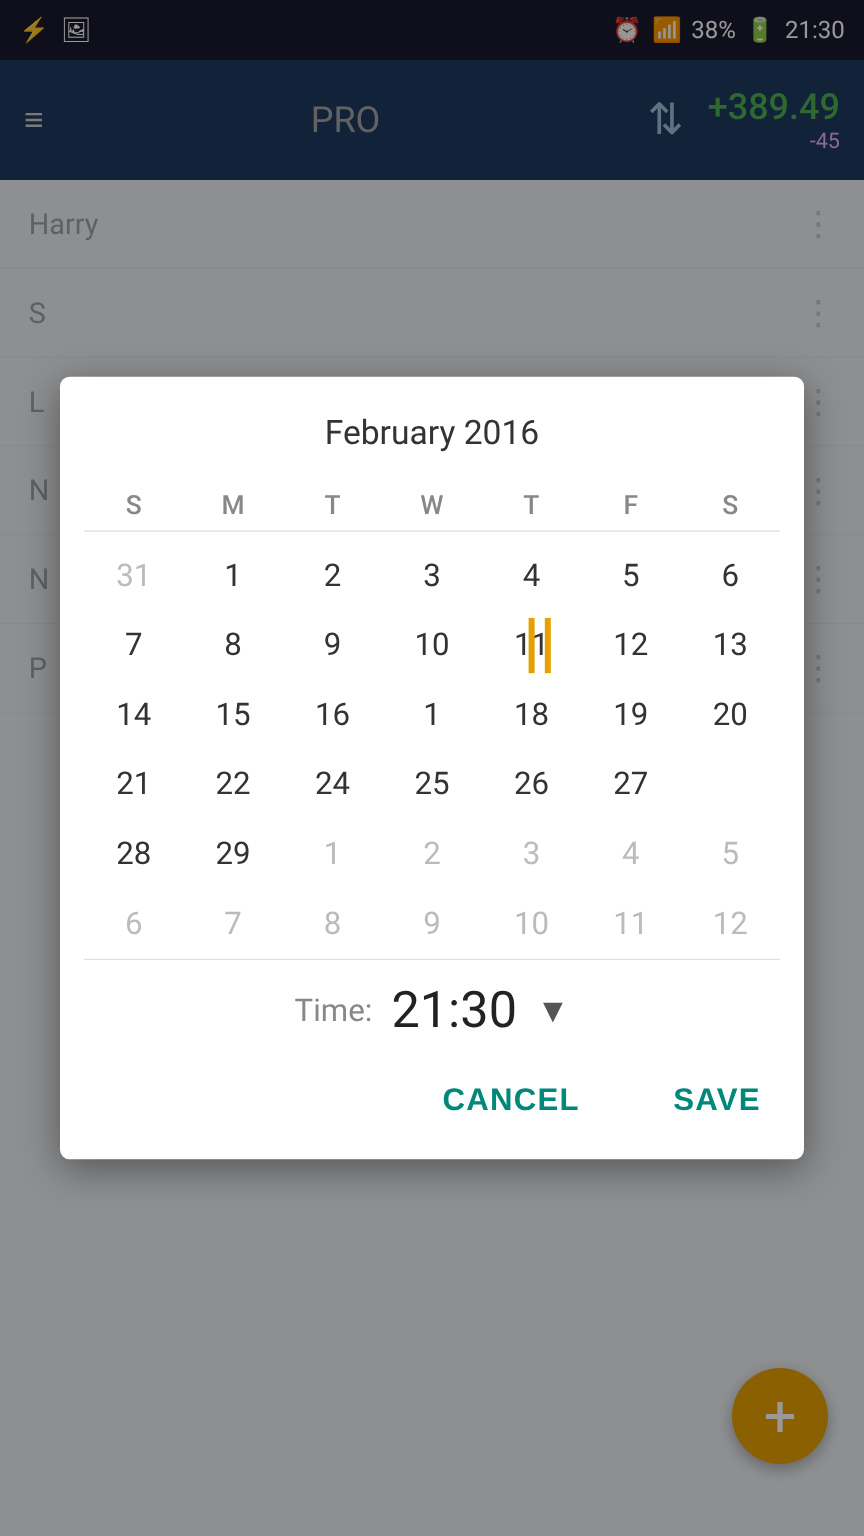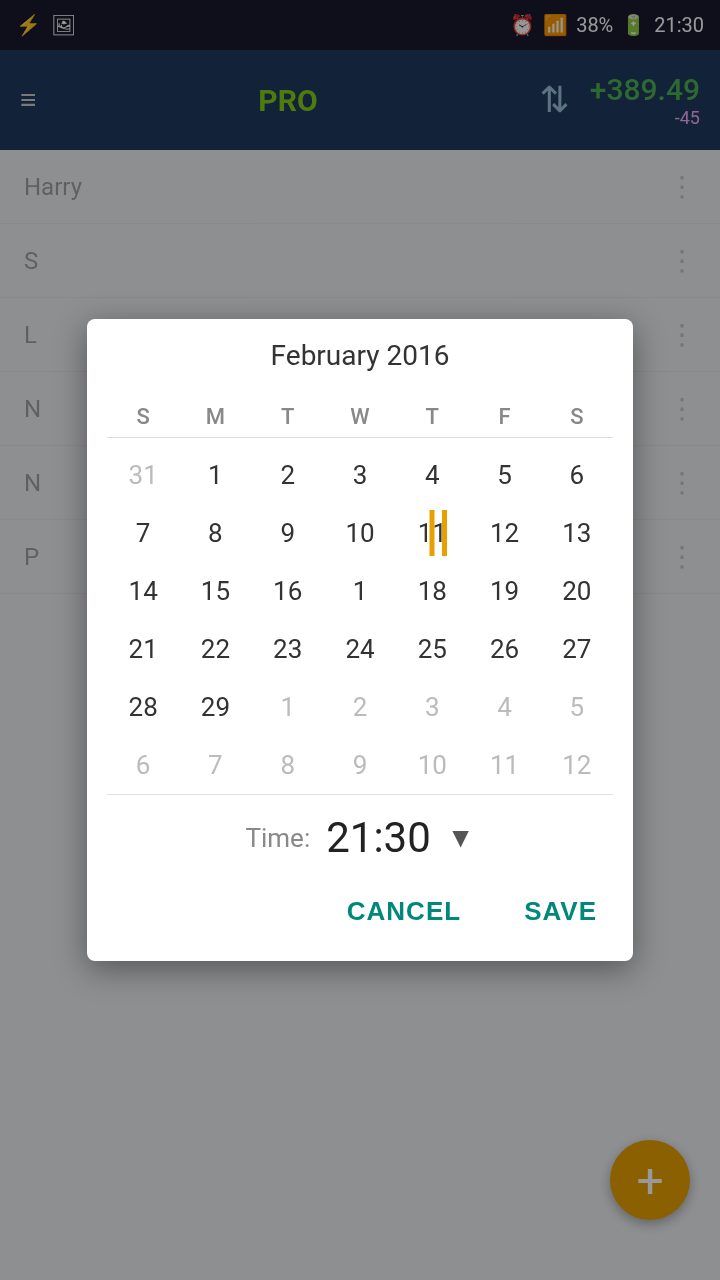--- a/index.html
+++ b/index.html
@@ -32,21 +32,21 @@
     .app-header {
       width: 100%;
       height: 100px;
       background: #1e3a5f;
       display: flex;
       align-items: center;
       justify-content: space-between;
       padding: 0 20px;
     }
     .header-left { color: #ccc; font-size: 28px; line-height: 1; }
-    .header-center { color: #84cc16; font-size: 30px; font-weight: 700; }
+    .header-center { color: #a3a3a3; font-size: 30px; font-weight: 400; }
     .header-right-group { display: flex; align-items: center; gap: 20px; }
     .header-sort-icon { color: #9dc0d8; font-size: 36px; }
     .header-balance { text-align: right; }
     .balance-positive { color: #4caf50; font-size: 30px; font-weight: 500; }
     .balance-negative { color: #f0abfc; font-size: 18px; }
 
     
     .bg-content {
       width: 100%;
       background: #eceff1;
@@ -75,22 +75,22 @@
       display: flex;
       align-items: center;
       justify-content: center;
       z-index: 10;
     }
 
     
     .dialog {
       background: white;
       border-radius: 8px;
-      width: 546px;
-      padding: 20px 20px 24px;
+      width: 620px;
+      padding: 30px 20px 24px;
       box-shadow: 0 8px 32px rgba(0,0,0,0.4);
     }
 
     
     .calendar-month-title {
       text-align: center;
       font-size: 28px;
       color: #333;
       margin-bottom: 24px;
       font-weight: 400;
@@ -179,21 +179,21 @@
     }
     .time-arrow {
       font-size: 28px;
       color: #555;
     }
 
     
     .dialog-buttons {
       display: flex;
       justify-content: flex-end;
-      gap: 31px;
+      gap: 46px;
       padding-top: 8px;
     }
     .btn-cancel, .btn-save {
       font-size: 26px;
       font-weight: 600;
       padding: 10px 16px;
       background: none;
       border: none;
       cursor: pointer;
       letter-spacing: 1px;
@@ -322,21 +322,20 @@
         <div class="cal-cell">16</div>
         <div class="cal-cell">1</div>
         <div class="cal-cell">18</div>
         <div class="cal-cell">19</div>
         <div class="cal-cell">20</div>
       </div>
 
       <div class="cal-row">
         <div class="cal-cell">21</div>
         <div class="cal-cell">22</div>
-        <div class="cal-cell">23</div>
         <div class="cal-cell">24</div>
         <div class="cal-cell">25</div>
         <div class="cal-cell">26</div>
         <div class="cal-cell">27</div>
       </div>
 
       <div class="cal-row">
         <div class="cal-cell">28</div>
         <div class="cal-cell">29</div>
         <div class="cal-cell other-month">1</div>

